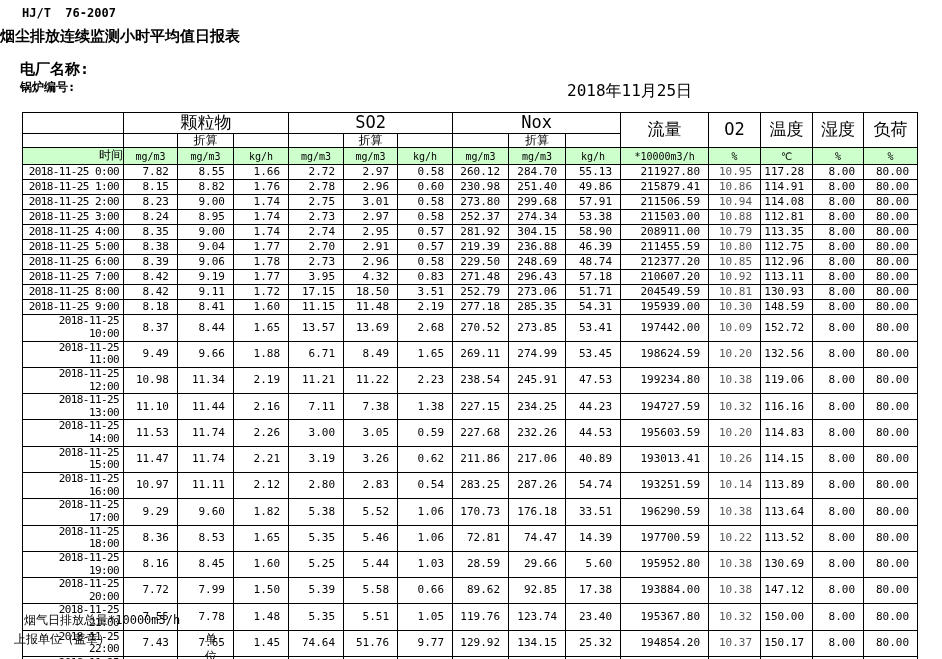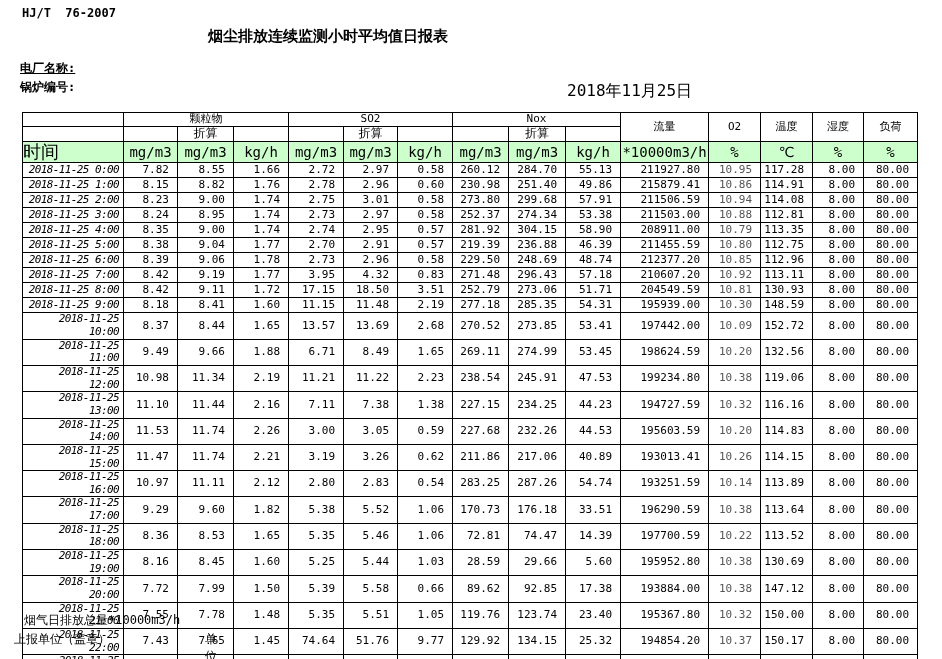--- a/index.html
+++ b/index.html
@@ -3,36 +3,36 @@
 <meta charset="utf-8">
 <style>
   html,body { margin:0; padding:0; }
   body {
     width:942px; height:659px; background:#ffffff; color:#000;
     font-family:"DejaVu Sans Mono","DejaVu Sans",monospace;
     position:relative; overflow:hidden;
   }
   .abs { position:absolute; }
   #std-code { left:22px; top:6px; font-weight:bold; font-size:12px; white-space:pre; }
-  #report-title { left:0; top:27px; width:656px; text-align:center; font-weight:bold; font-size:15px; }
-  #plant-label { left:20px; top:60px; font-weight:bold; font-size:12px;text-decoration:underline; }
+  #report-title { left:0; top:27px; width:656px; text-align:left; font-weight:bold; font-size:15px; }
+  #plant-label { left:20px; top:60px; font-weight:bold; font-size:15px; }
   #boiler-label { left:20px; top:79px; font-weight:bold; font-size:12px;text-align:right; }
   #report-date { left:567px; top:81px; font-size:16px; }
 
   #tables { position:absolute; left:22px; top:112px; width:896px; }
   table { border-collapse:collapse; table-layout:fixed; width:895px; }
   td, th { border:1px solid #000; padding:0; font-weight:normal; line-height:1.15; }
   thead th, thead td { text-align:center; }
-  .grp { font-size:11px; height:14px;padding-left:27px; }
+  .grp { font-size:17px; height:14px;padding-left:27px; }
   .sub { font-size:12px; height:13px;margin-left:20px; }
   .green { background:var(--green,#ccffcc); }
-  .hdr-unit { font-size:14px; height:16px; text-align:center; }
-  .time-hdr { font-size:18px; height:16px; text-align:left;margin-left:24px; }
+  .hdr-unit { font-size:10px; height:16px; text-align:center; }
+  .time-hdr { font-size:12px; height:16px; text-align:right;margin-left:24px; }
   td.num { text-align:right; padding-right:8px; font-size:11px; height:14px; }
-  td.time { text-align:right; padding-right:4px; font-size:11px; letter-spacing:-0.6px; height:14px;font-style:italic; }
+  td.time { text-align:right; padding-right:4px; font-size:11px; letter-spacing:-0.6px; height:14px; }
   td.o2 { color:var(--o2col,#555555); }
   #footer-line1 { left:24px; top:612px; font-size:12px; }
   #footer-line2 { left:14px; top:631px; font-size:12px; }
   #footer-unit { position:absolute; left:191px; top:0; font-size:12px; }
 </style>
 </head>
 <body>
 
 <div class="abs" id="std-code">HJ/T  76-2007</div>
 <div class="abs" id="report-title">烟尘排放连续监测小时平均值日报表</div>

